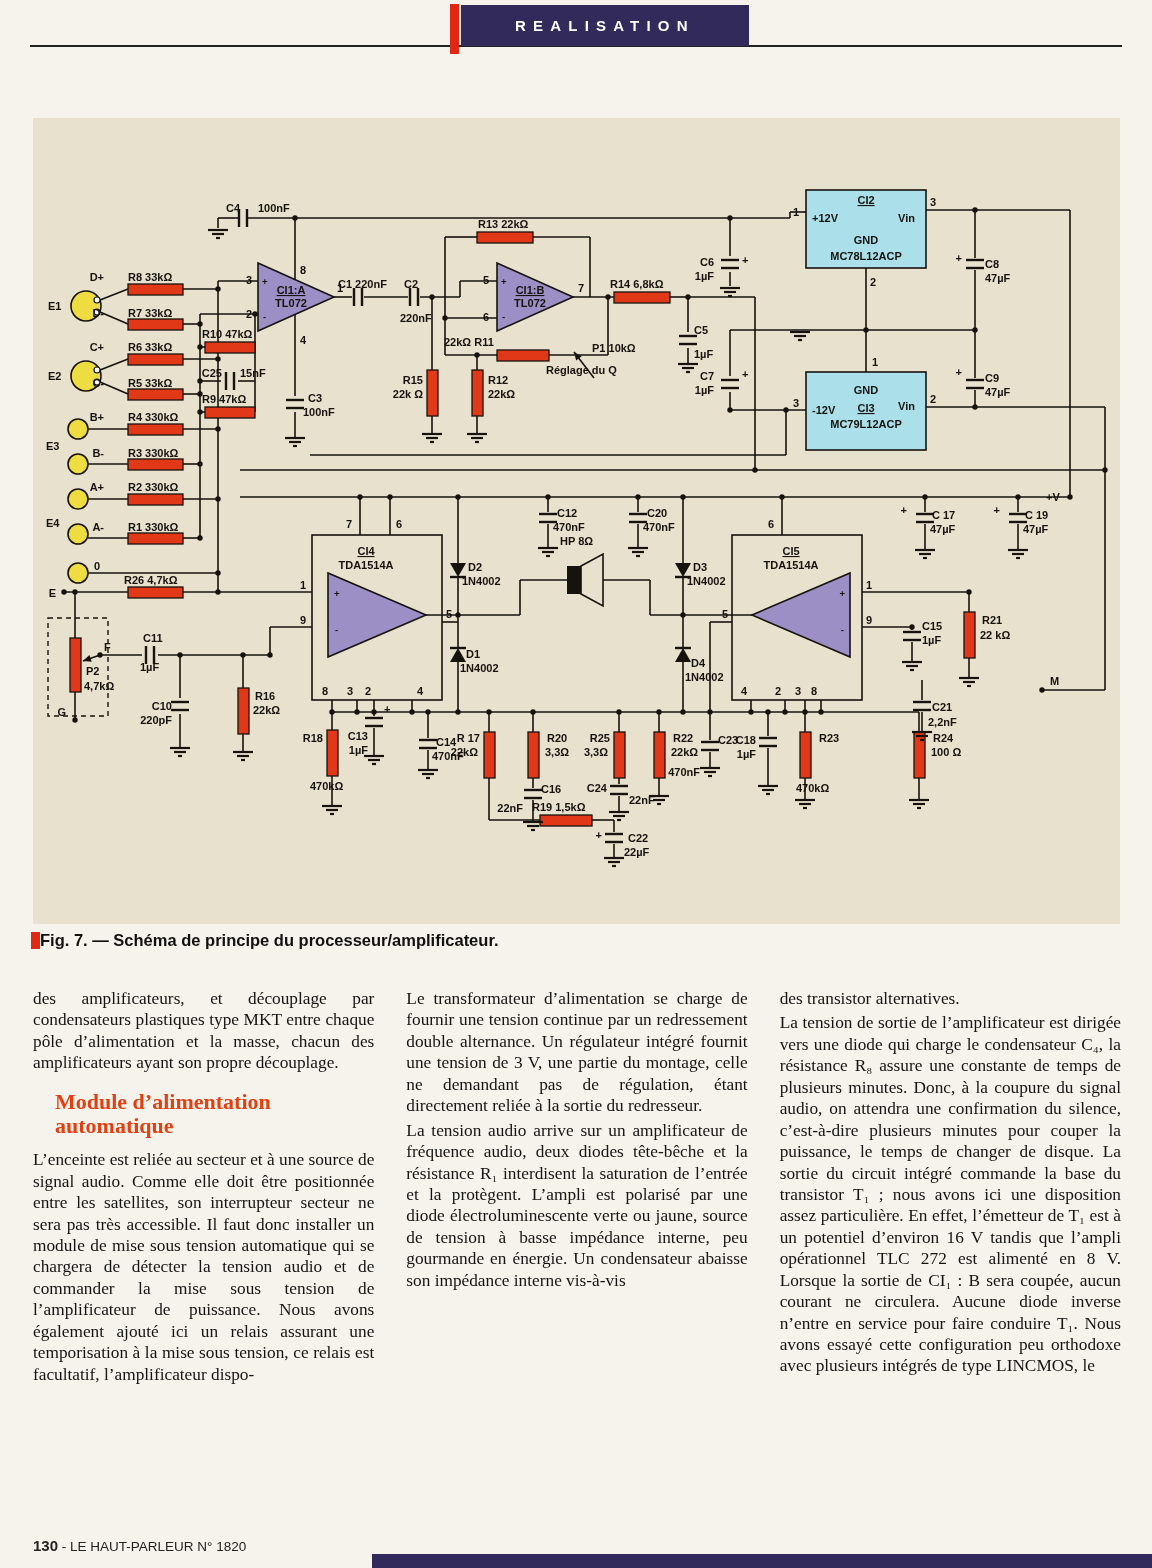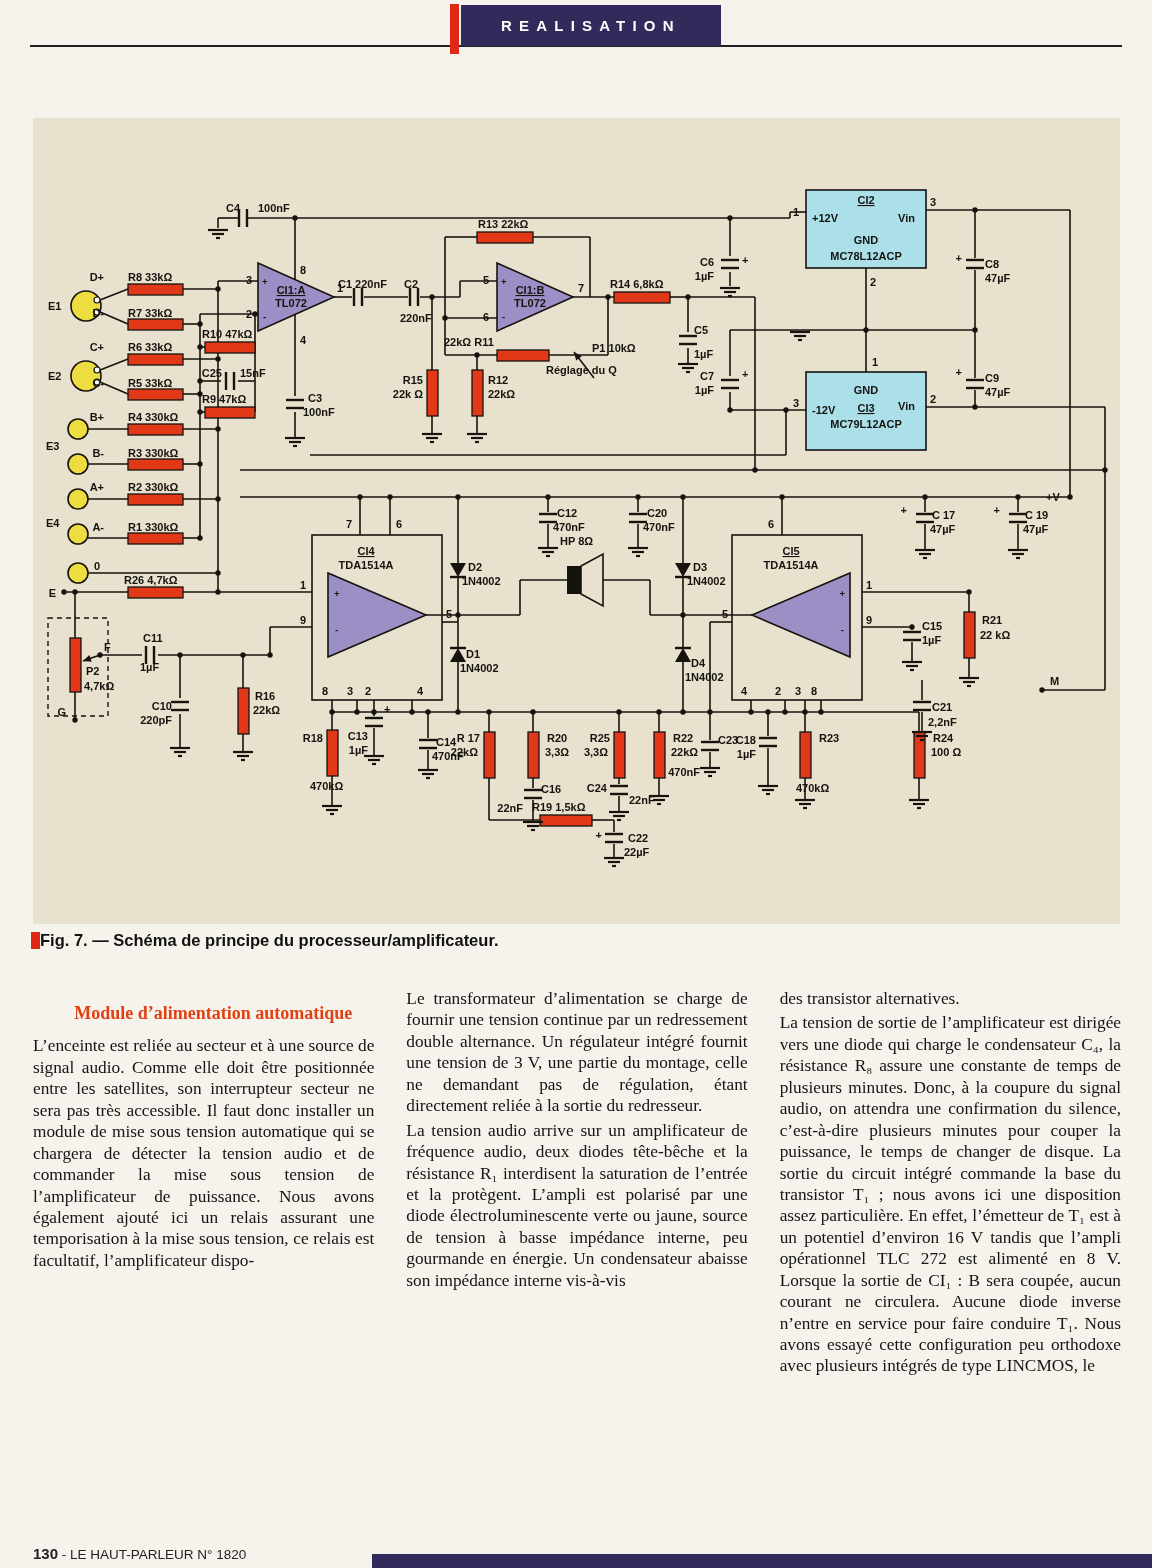--- a/index.html
+++ b/index.html
@@ -2,30 +2,30 @@
 <html style="--banner-navy: #312a5a; --accent-red: #e02815; --heading-red: #e04012; --schematic-bg: #e8e1ce; --ink: #16130f; --resistor-red: #e13818; --opamp-purple: #9b8fc6; --regulator-cyan: #abdfe9; --input-yellow: #eedd41;"><head>
 <meta charset="utf-8">
 <style>
   html,body{margin:0;padding:0;background:#f6f3ec;overflow:hidden;}
   body{width:1152px;height:1568px;position:relative;font-family:"Liberation Serif",serif;color:#1a1a1a;}
   #schem{position:absolute;left:0;top:0;}
   .hrule{position:absolute;left:30px;top:45px;width:1092px;height:2px;background:#222;}
   .banner{position:absolute;left:450px;top:5px;display:flex;align-items:flex-start;}
   .red-bar{width:9px;height:50px;background:var(--accent-red);margin-top:-1px;margin-right:2px;}
   .banner-box{background:var(--banner-navy);color:#fff;height:41px;display:flex;align-items:center;
-    padding:0 40px;font-family:"Liberation Sans",sans-serif;font-weight:bold;font-size:15px;letter-spacing:0.48em;}
+    padding:0 54px;font-family:"Liberation Sans",sans-serif;font-weight:bold;font-size:15px;letter-spacing:0.48em;}
   .caption{position:absolute;left:31px;top:931px;display:flex;align-items:flex-start;}
   .caption-mark{width:9px;height:17px;background:var(--accent-red);margin-top:1px;}
   .caption-text{font-family:"Liberation Sans",sans-serif;font-weight:bold;font-size:16.5px;color:#111;}
   .columns{position:absolute;left:33px;top:988px;width:1088px;display:flex;gap:32px;}
   .col{flex:1;text-align:justify;font-size:17.3px;line-height:1.24;color:#141414;}
   .col p{margin:0 0 3px 0;}
   .col h3{font-family:"Liberation Serif",serif;font-weight:bold;color:var(--heading-red);
-    font-size:18px;line-height:1.08;text-align:right;margin:16px 22px 12px 22px;}
-  .footer{position:absolute;left:33px;top:1537px;font-family:"Liberation Sans",sans-serif;font-size:13.5px;color:#222;margin-top:8px;}
+    font-size:22px;line-height:1.08;text-align:left;margin:16px 22px 12px 22px;}
+  .footer{position:absolute;left:33px;top:1537px;font-family:"Liberation Sans",sans-serif;font-size:13.5px;color:#222;}
   .footer .pageno{font-weight:bold;font-size:15px;}
   .bottom-bar{position:absolute;left:372px;top:1554px;width:780px;height:14px;background:var(--banner-navy);}
 </style>
 </head>
 <body>
 
 <svg id="schem" width="1152" height="1568" viewBox="0 0 1152 1568">
     <rect x="33" y="118" width="1087" height="806" fill="#e8e1ce"></rect>
     <line x1="218" y1="218" x2="238" y2="218" stroke="#16130f" stroke-width="1.6"></line>
     <line x1="248" y1="218" x2="790" y2="218" stroke="#16130f" stroke-width="1.6"></line>
@@ -638,20 +638,21 @@
   <span class="banner-box">REALISATION</span>
 </header>
 
 <div class="caption">
   <span class="caption-mark"></span>
   <span class="caption-text">Fig. 7. — Schéma de principe du processeur/amplificateur.</span>
 </div>
 
 <main class="columns">
   <div class="col">
+    <p>des amplificateurs, et découplage par condensateurs plastiques type MKT entre chaque pôle d’alimentation et la masse, chacun des amplificateurs ayant son propre découplage.</p>
     <h3>Module d’alimentation automatique</h3>
     <p>L’enceinte est reliée au secteur et à une source de signal audio. Comme elle doit être positionnée entre les satellites, son interrupteur secteur ne sera pas très accessible. Il faut donc installer un module de mise sous tension automatique qui se chargera de détecter la tension audio et de commander la mise sous tension de l’amplificateur de puissance. Nous avons également ajouté ici un relais assurant une temporisation à la mise sous tension, ce relais est facultatif, l’amplificateur dispo-</p>
   </div>
   <div class="col">
     <p>Le transformateur d’alimentation se charge de fournir une tension continue par un redressement double alternance. Un régulateur intégré fournit une tension de 3 V, une partie du montage, celle ne demandant pas de régulation, étant directement reliée à la sortie du redresseur.</p>
     <p>La tension audio arrive sur un amplificateur de fréquence audio, deux diodes tête-bêche et la résistance R₁ interdisent la saturation de l’entrée et la protègent. L’ampli est polarisé par une diode électroluminescente verte ou jaune, source de tension à basse impédance interne, peu gourmande en énergie. Un condensateur abaisse son impédance interne vis-à-vis</p>
   </div>
   <div class="col">
     <p>des transistor alternatives.</p>
     <p>La tension de sortie de l’amplificateur est dirigée vers une diode qui charge le condensateur C₄, la résistance R₈ assure une constante de temps de plusieurs minutes. Donc, à la coupure du signal audio, on attendra une confirmation du silence, c’est-à-dire plusieurs minutes pour couper la puissance, le temps de changer de disque. La sortie du circuit intégré commande la base du transistor T₁ ; nous avons ici une disposition assez particulière. En effet, l’émetteur de T₁ est à un potentiel d’environ 16 V tandis que l’ampli opérationnel TLC 272 est alimenté en 8 V. Lorsque la sortie de CI₁ : B sera coupée, aucun courant ne circulera. Aucune diode inverse n’entre en service pour faire conduire T₁. Nous avons essayé cette configuration peu orthodoxe avec plusieurs intégrés de type LINCMOS, le</p>

